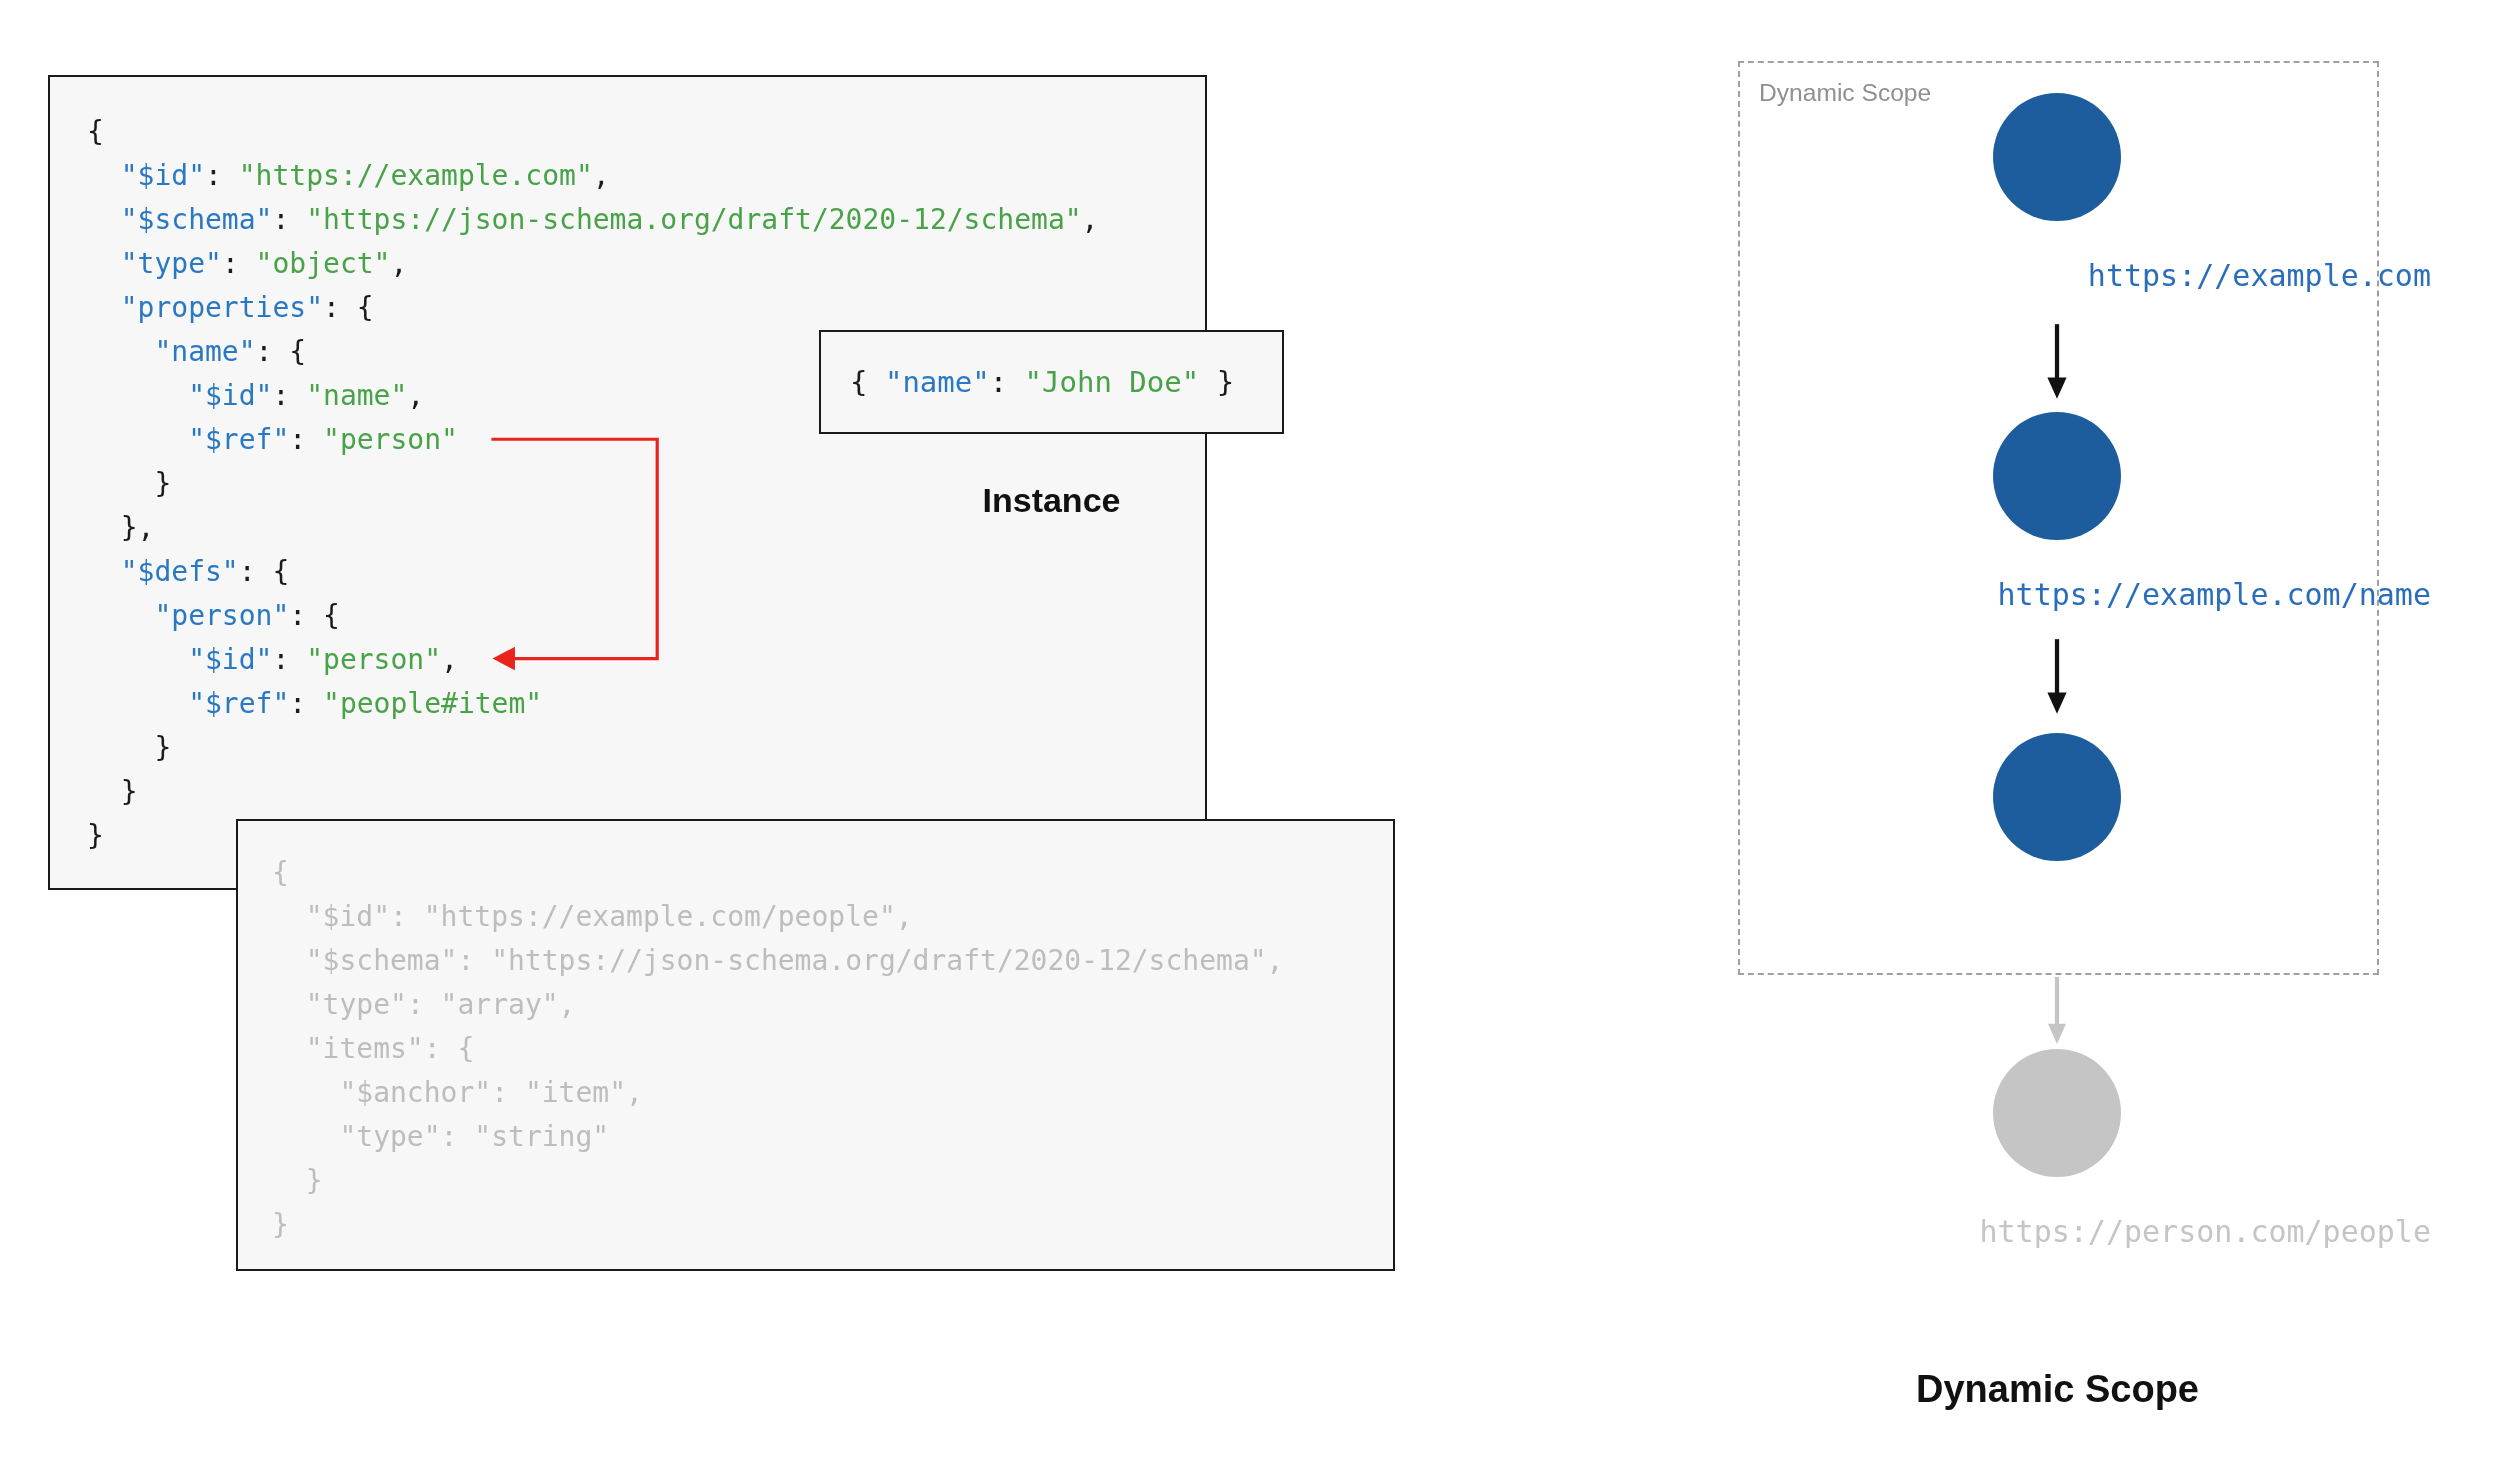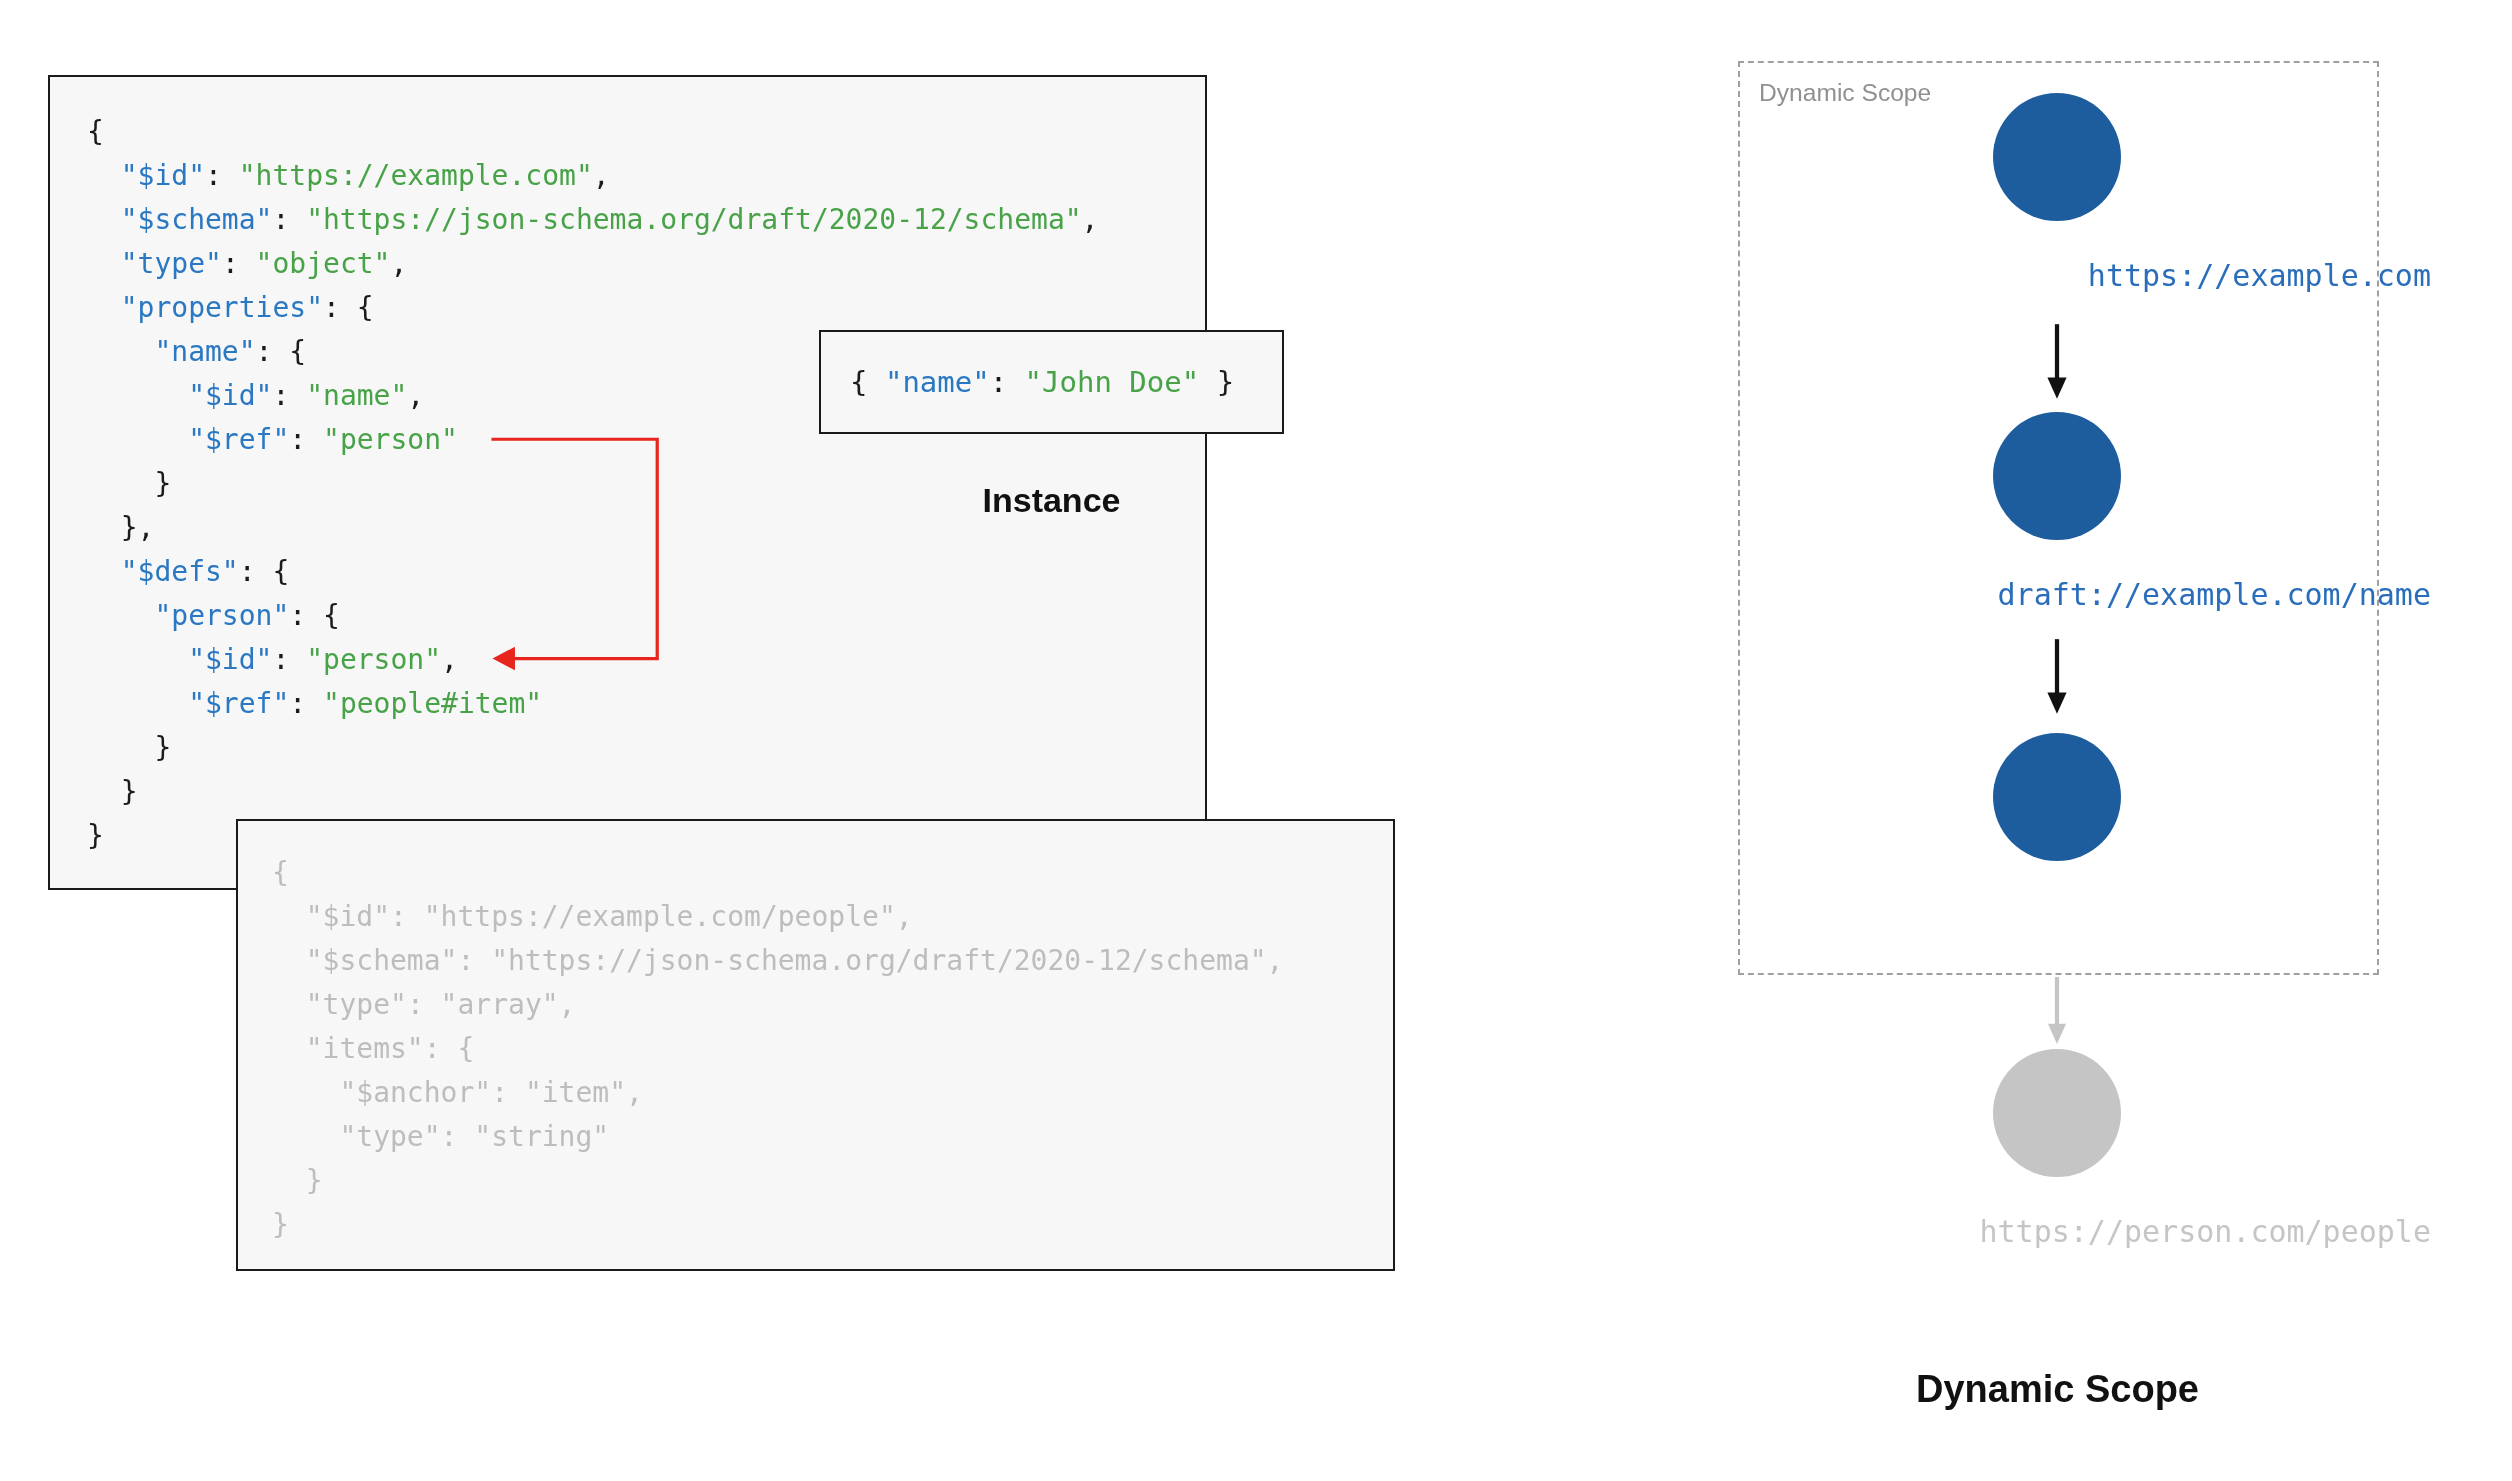--- a/index.html
+++ b/index.html
@@ -125,21 +125,21 @@
 
   <div class="node-circle" style="top:93px"></div>
   <div class="node-url" style="top:257px">https://example.com</div>
 
   <svg class="down-arrow" style="top:324px" width="32" height="75" viewBox="0 0 60 140">
     <line x1="30" y1="0" x2="30" y2="102"></line>
     <polygon points="30,140 12,100 48,100"></polygon>
   </svg>
 
   <div class="node-circle" style="top:412px"></div>
-  <div class="node-url" style="top:576px">draft://example.com/name</div>
+  <div class="node-url" style="top:576px">https://example.com/name</div>
 
   <svg class="down-arrow" style="top:639px" width="32" height="75" viewBox="0 0 60 140">
     <line x1="30" y1="0" x2="30" y2="102"></line>
     <polygon points="30,140 12,100 48,100"></polygon>
   </svg>
 
   <div class="node-circle" style="top:733px"></div>
 
   <svg class="down-arrow gray" style="top:977px" width="32" height="67" viewBox="0 0 60 126">
     <line x1="30" y1="0" x2="30" y2="90"></line>

